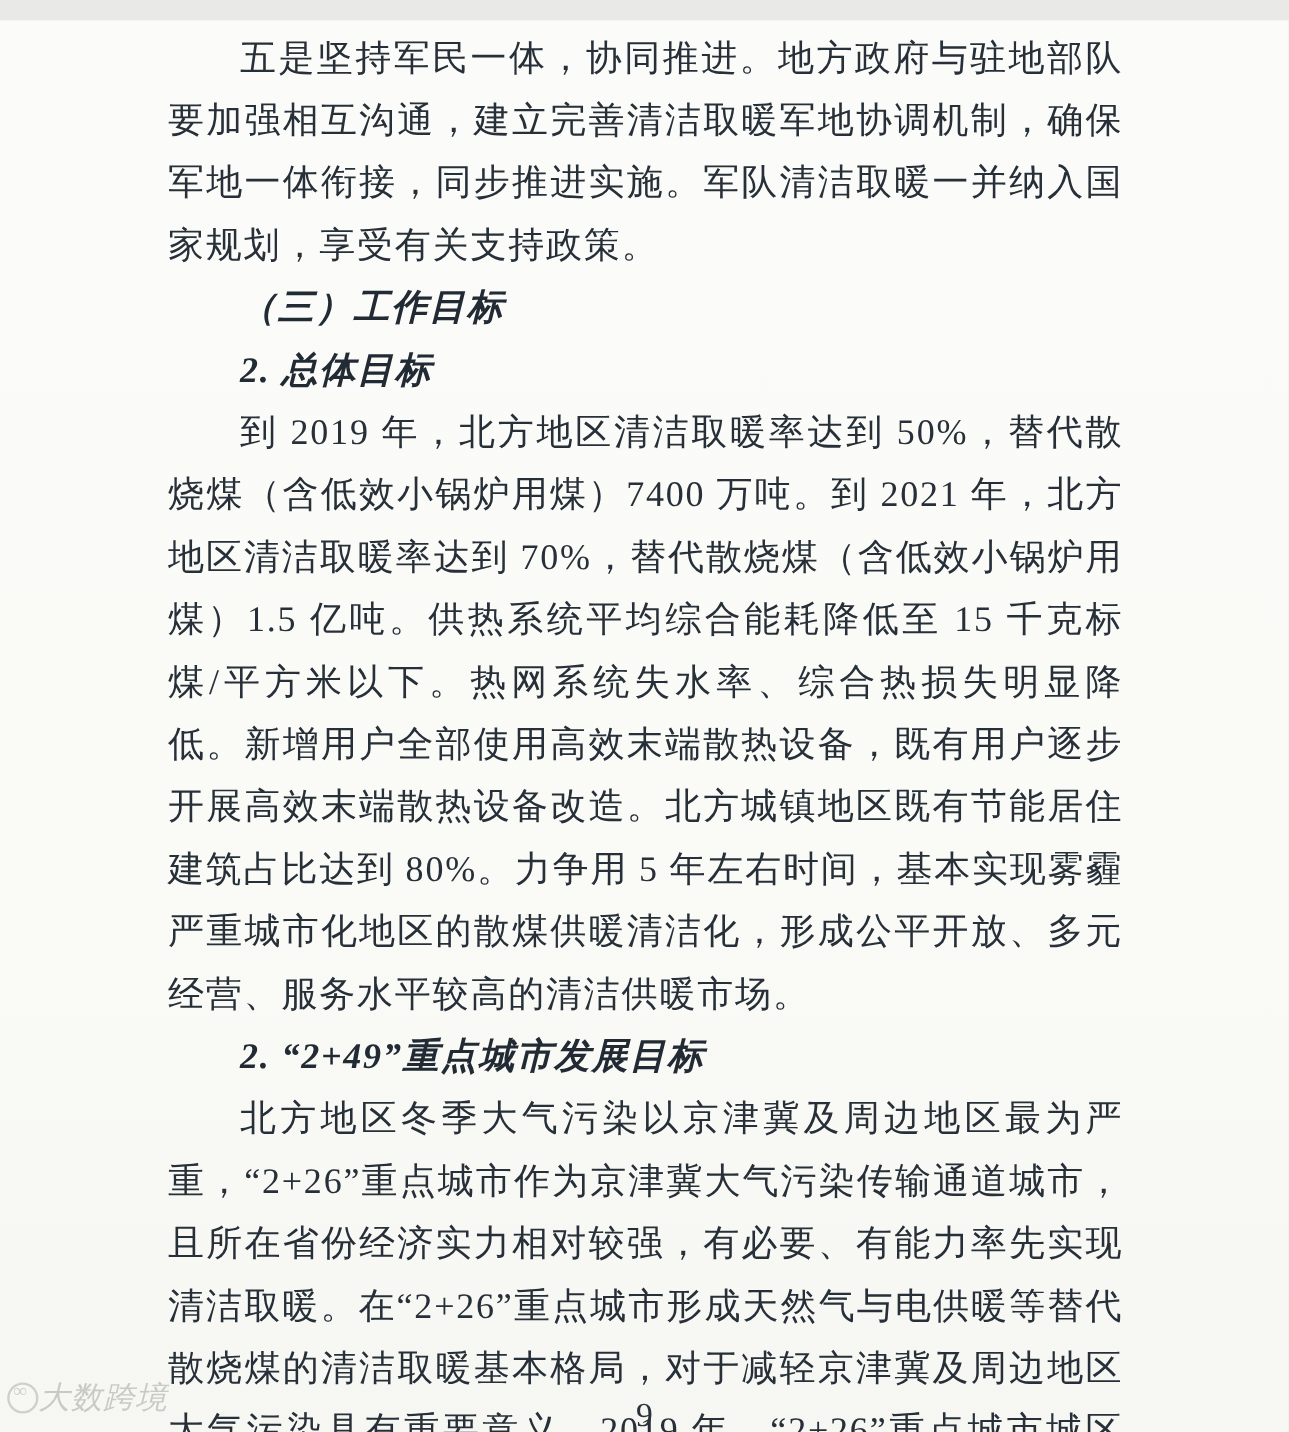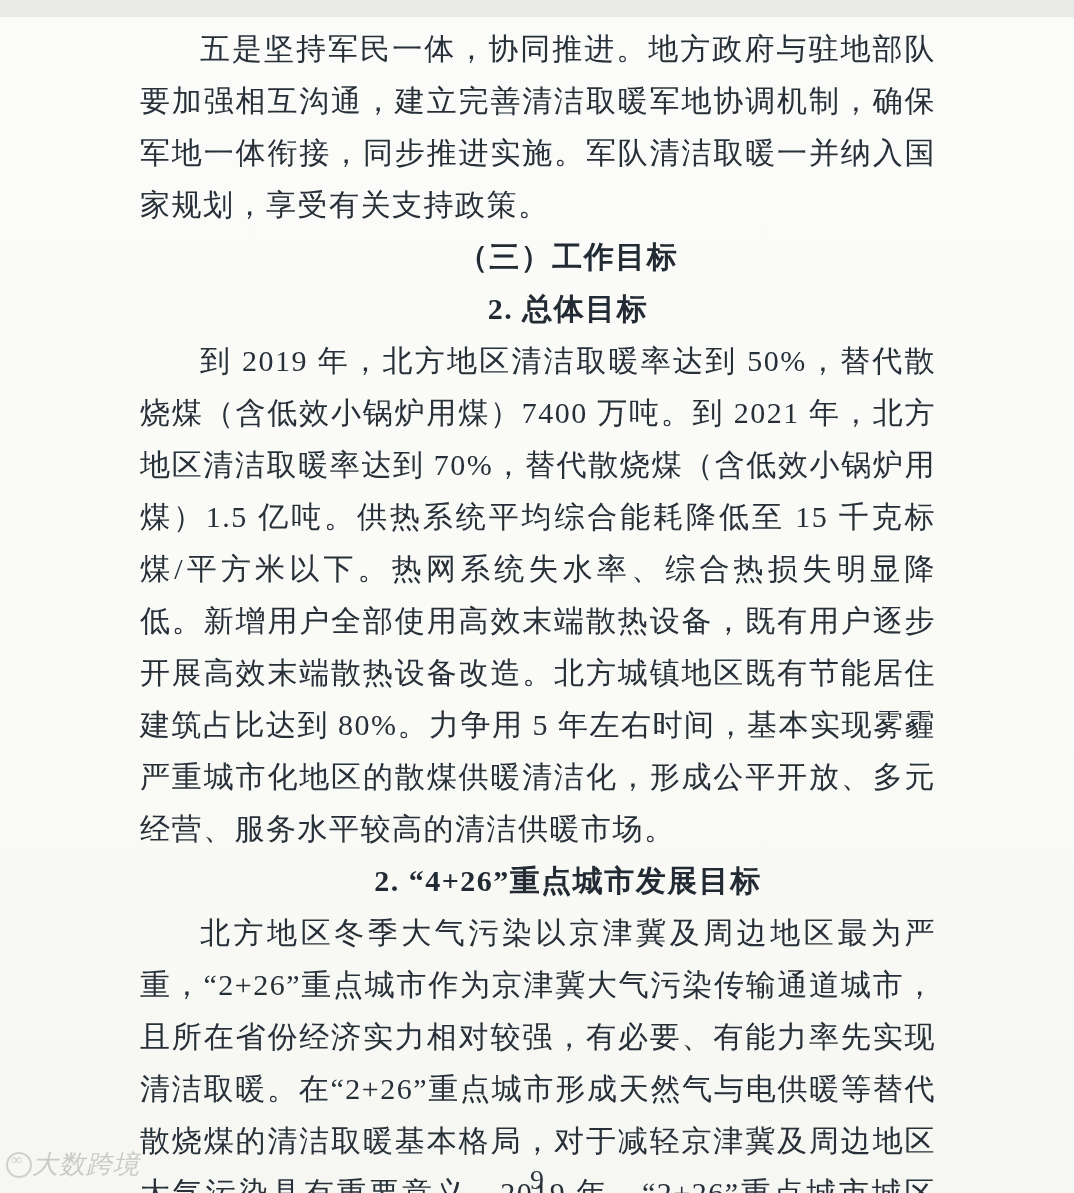--- a/index.html
+++ b/index.html
@@ -27,23 +27,24 @@
     margin: 0;
     font-size: 30px;
     line-height: 52px;
     letter-spacing: 1.5px;
     color: #273039;
     text-align: justify;
     text-indent: 2em;
   }
   .content p.section-heading,
   .content p.subsection-heading {
-    text-align: center;
+    text-align: left;
     font-weight: 600;
     color: #222b34;
+    font-style: italic;
   }
   .page-number {
     position: absolute;
     bottom: 14px;
     left: 0;
     width: 100%;
     text-align: center;
     font-size: 28px;
     color: #2a333c;
   }
@@ -86,21 +87,21 @@
 
   <div class="content">
     <p>五是坚持军民一体，协同推进。地方政府与驻地部队要加强相互沟通，建立完善清洁取暖军地协调机制，确保军地一体衔接，同步推进实施。军队清洁取暖一并纳入国家规划，享受有关支持政策。</p>
 
     <p class="section-heading">（三）工作目标</p>
 
     <p class="subsection-heading">2.  总体目标</p>
 
     <p>到 2019 年，北方地区清洁取暖率达到 50%，替代散烧煤（含低效小锅炉用煤）7400 万吨。到 2021 年，北方地区清洁取暖率达到 70%，替代散烧煤（含低效小锅炉用煤）1.5 亿吨。供热系统平均综合能耗降低至 15 千克标煤/平方米以下。热网系统失水率、综合热损失明显降低。新增用户全部使用高效末端散热设备，既有用户逐步开展高效末端散热设备改造。北方城镇地区既有节能居住建筑占比达到 80%。力争用 5 年左右时间，基本实现雾霾严重城市化地区的散煤供暖清洁化，形成公平开放、多元经营、服务水平较高的清洁供暖市场。</p>
 
-    <p class="subsection-heading">2. “4+26”重点城市发展目标</p>
+    <p class="subsection-heading">2. “2+49”重点城市发展目标</p>
 
     <p>北方地区冬季大气污染以京津冀及周边地区最为严重，“2+26”重点城市作为京津冀大气污染传输通道城市，且所在省份经济实力相对较强，有必要、有能力率先实现清洁取暖。在“2+26”重点城市形成天然气与电供暖等替代散烧煤的清洁取暖基本格局，对于减轻京津冀及周边地区大气污染具有重要意义。2019 年，“2+26”重点城市城区清洁取暖率要达到 90%以上，县城和城乡结合部（含中心镇，</p>
   </div>
 
   <div class="watermark">
     <span class="logo"></span>
     <span>大数跨境</span>
   </div>
 
   <div class="page-number">9</div>

